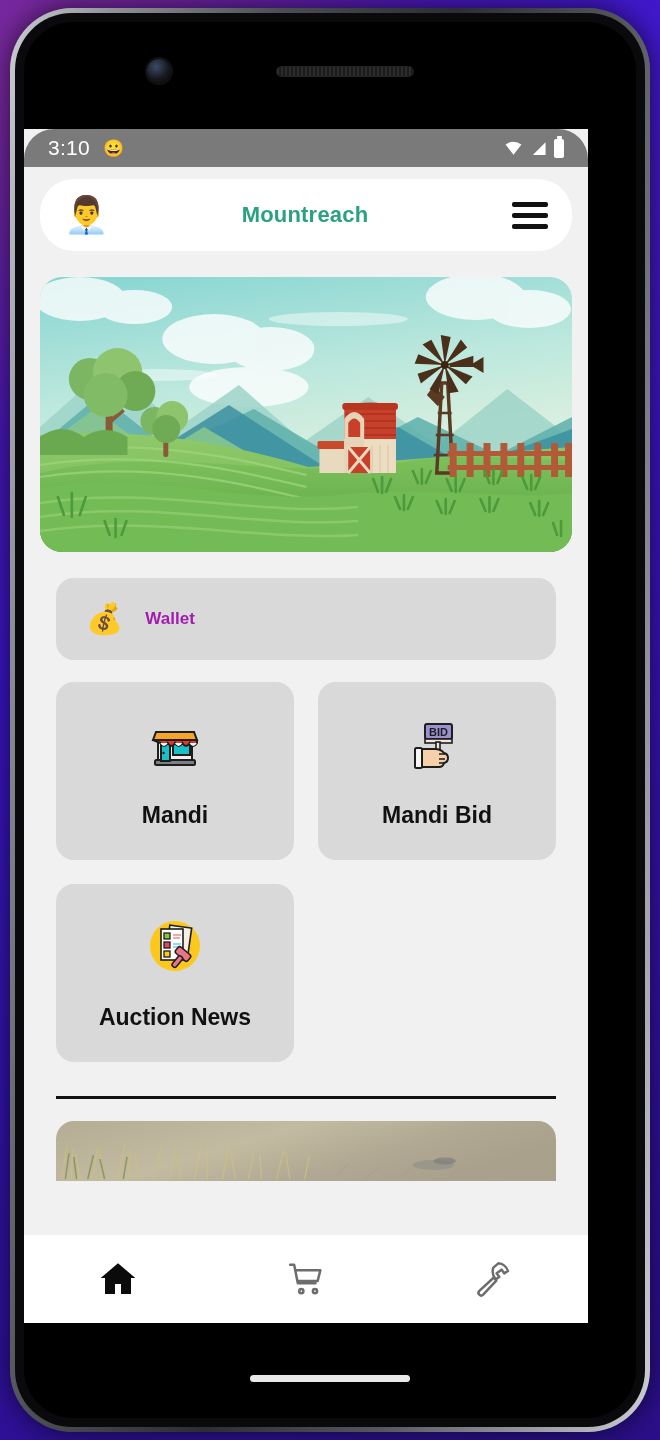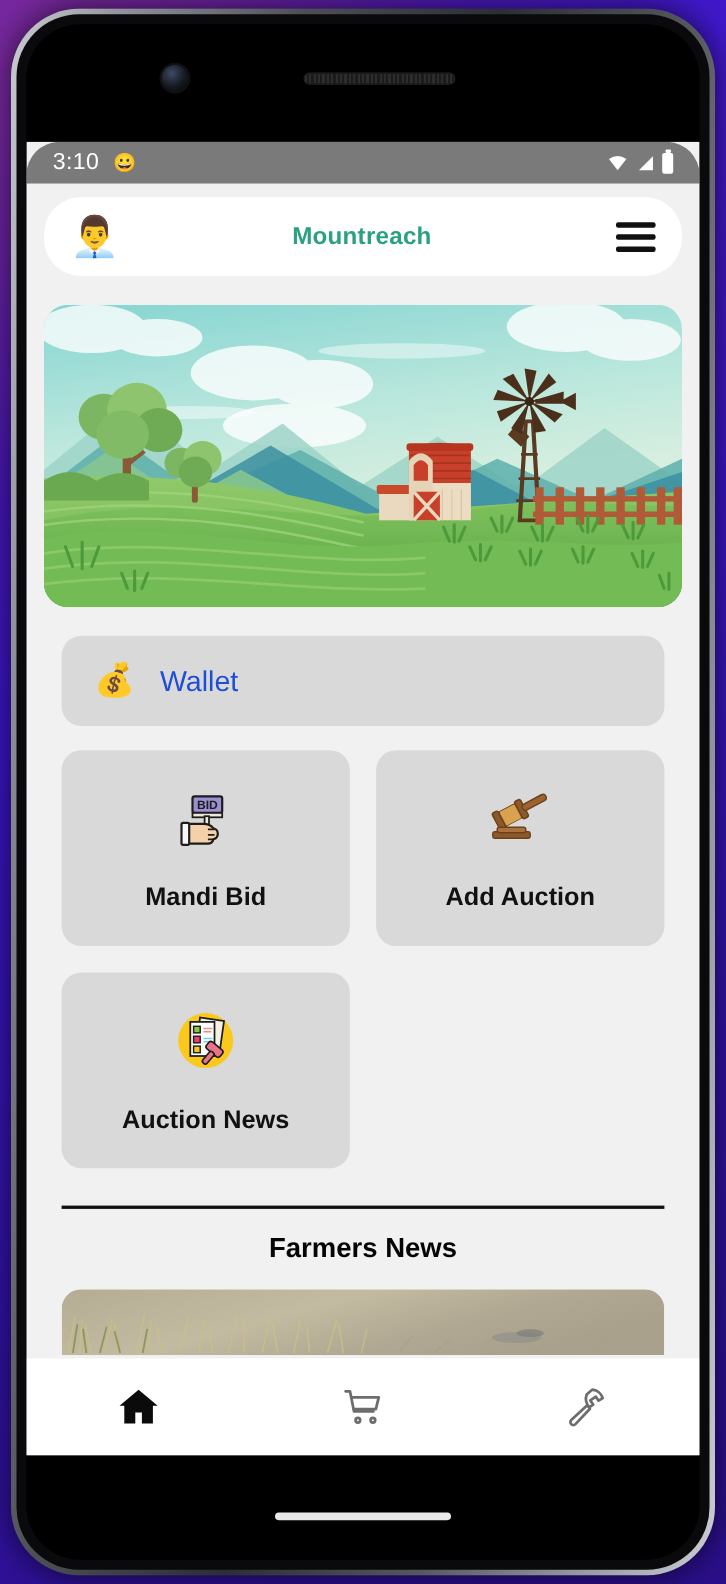--- a/index.html
+++ b/index.html
@@ -52,21 +52,21 @@
   #speaker {
     position:absolute; left:252px; top:44px;
     width:138px; height:11px; border-radius:6px;
     background:repeating-linear-gradient(90deg,#2c2c2c 0 2px,#1b1b1b 2px 4px);
     border:1px solid #232323;
     z-index:5;
   }
   
   #screen {
     position:absolute; left:0; top:107px;
-    width:612px; height:1194px;
+    width:564px; height:1194px;
     background:#f1f1f1;
     overflow:hidden;
   }
   
   #statusbar {
     height:38px; background:#7a7a7a;
     display:flex; align-items:center;
     padding:0 24px;
     border-top-left-radius:30px; border-top-right-radius:30px;
   }
@@ -109,21 +109,21 @@
 
   
   #wallet {
     margin:26px 32px 0 32px;
     height:82px; background:#d9d9d9;
     border-radius:18px;
     display:flex; align-items:center;
     padding:0 30px; gap:22px; cursor:pointer;
   }
   .wallet-ico { font-size:30px; line-height:1; }
-  #wallet-label { font-size:26px; font-weight:normal; color:#1d4ed8; }
+  #wallet-label { font-size:17px; font-weight:bold; color:#a21caf; }
 
   
   #grid {
     margin:22px 32px 0 32px;
     display:grid; grid-template-columns:1fr 1fr;
     gap:24px 24px;
   }
   .tile {
     background:#d9d9d9; border-radius:18px;
     height:178px;
@@ -359,52 +359,53 @@
           </svg>
         </div>
 
         <div id="wallet">
           <span class="wallet-ico">💰</span>
           <span id="wallet-label">Wallet</span>
         </div>
 
         <div id="grid">
 
+          <div class="tile">
+            <span class="tile-ico">
+              <svg width="56" height="56" viewBox="0 0 56 56">
+                <rect x="11" y="24" width="34" height="22" fill="#f0efed" stroke="#1d1d1b" stroke-width="2"></rect>
+                <rect x="8" y="44" width="40" height="5" rx="1.5" fill="#7b7f86" stroke="#1d1d1b" stroke-width="2"></rect>
+                <rect x="14" y="28" width="9" height="17" fill="#19c0c8" stroke="#1d1d1b" stroke-width="2"></rect>
+                <circle cx="16.5" cy="37" r="1.2" fill="#1d1d1b"></circle>
+                <rect x="26" y="28" width="17" height="11" fill="#19c0c8" stroke="#1d1d1b" stroke-width="2"></rect>
+                <path d="M9 16 h38 l3 8 H6 Z" fill="#f5a623" stroke="#1d1d1b" stroke-width="2"></path>
+                <path d="M6 24 h44 v3 q-3.7 6 -7.3 0 q-3.7 6 -7.3 0 q-3.7 6 -7.3 0 q-3.7 6 -7.3 0 q-3.7 6 -7.3 0 Z" fill="#e8352a" stroke="#1d1d1b" stroke-width="2"></path>
+                <path d="M13.3 27 q3.7 6 7.3 0 Z" fill="#ffffff"></path>
+                <path d="M27.9 27 q3.7 6 7.3 0 Z" fill="#ffffff"></path>
+                <path d="M42.5 27 q3.7 6 7.3 0 Z" fill="#ffffff"></path>
+              </svg>
+            </span>
+            <span class="tile-label">Mandi</span>
+          </div>
 
           <div class="tile">
             <span class="tile-ico">
               <svg width="56" height="56" viewBox="0 0 56 56">
                 <rect x="16" y="8" width="27" height="15" rx="2" fill="#9b8fd1" stroke="#1d1d1b" stroke-width="2"></rect>
                 <text x="29.5" y="19.5" font-family="Liberation Sans, sans-serif" font-size="11" font-weight="bold" fill="#1d1d1b" text-anchor="middle">BID</text>
                 <rect x="16" y="23" width="27" height="4" fill="#efe6dc" stroke="#1d1d1b" stroke-width="1.6"></rect>
                 <rect x="27" y="26" width="4" height="12" fill="#efe6dc" stroke="#1d1d1b" stroke-width="1.6"></rect>
                 <path d="M12 33 h14 q6 0 9 4 q4 1 4 5 q0 4 -4 5 q-1 4 -5 4 H12 Z" fill="#f5d0a9" stroke="#1d1d1b" stroke-width="2"></path>
                 <path d="M30 38 h6 M30 43 h6 M30 47 h5" stroke="#1d1d1b" stroke-width="1.6" fill="none"></path>
                 <rect x="6" y="32" width="7" height="20" rx="1.5" fill="#f7f7f7" stroke="#1d1d1b" stroke-width="2"></rect>
               </svg>
             </span>
             <span class="tile-label">Mandi Bid</span>
           </div>
 
-          <div class="tile">
-            <span class="tile-ico">
-              <svg width="62" height="56" viewBox="0 0 62 56">
-                <g transform="rotate(-28 31 28)">
-                  <rect x="12" y="14" width="25" height="14" rx="3" fill="#b5753d" stroke="#6e3f1b" stroke-width="1.5"></rect>
-                  <rect x="17" y="14" width="15" height="14" fill="#d8a24f"></rect>
-                  <rect x="10" y="12" width="6" height="18" rx="2" fill="#8b5a2b" stroke="#6e3f1b" stroke-width="1.3"></rect>
-                  <rect x="33" y="12" width="6" height="18" rx="2" fill="#8b5a2b" stroke="#6e3f1b" stroke-width="1.3"></rect>
-                  <rect x="37" y="18" width="24" height="6" rx="3" fill="#9c632f" stroke="#6e3f1b" stroke-width="1.3"></rect>
-                </g>
-                <rect x="6" y="40" width="34" height="6" rx="2" fill="#8b5a2b" stroke="#6e3f1b" stroke-width="1.3"></rect>
-                <rect x="10" y="36" width="26" height="5" rx="2" fill="#a9713c" stroke="#6e3f1b" stroke-width="1.3"></rect>
-              </svg>
-            </span>
-            <span class="tile-label">Add Auction</span>
-          </div>
 
           <div class="tile">
             <span class="tile-ico">
               <svg width="56" height="56" viewBox="0 0 56 56">
                 <circle cx="28" cy="28" r="25" fill="#fbc81b"></circle>
                 <g transform="rotate(8 28 28)">
                   <rect x="20" y="8" width="22" height="30" fill="#f6efe4" stroke="#1d1d1b" stroke-width="1.6"></rect>
                 </g>
                 <rect x="14" y="11" width="22" height="31" fill="#ffffff" stroke="#1d1d1b" stroke-width="1.6"></rect>
                 <rect x="17" y="15" width="6" height="6" fill="#8cc63f" stroke="#1d1d1b" stroke-width="1.3"></rect>
@@ -417,21 +418,20 @@
                   <rect x="34" y="39" width="5" height="13" rx="2" fill="#e8738b" stroke="#1d1d1b" stroke-width="1.5"></rect>
                 </g>
               </svg>
             </span>
             <span class="tile-label">Auction News</span>
           </div>
 
         </div>
 
         <div id="news-divider"></div>
-        <div id="news-title">Farmers News</div>
         <div id="news-card">
           <svg viewBox="0 0 535 60" preserveAspectRatio="none">
             <defs>
               <linearGradient id="dirt" x1="0" y1="0" x2="1" y2="0.4">
                 <stop offset="0%" stop-color="#b4ad93"></stop>
                     <stop offset="45%" stop-color="#c2bba1"></stop>
                 <stop offset="75%" stop-color="#b0a892"></stop>
                     <stop offset="100%" stop-color="#a9a18b"></stop>
               </linearGradient>
             </defs>

